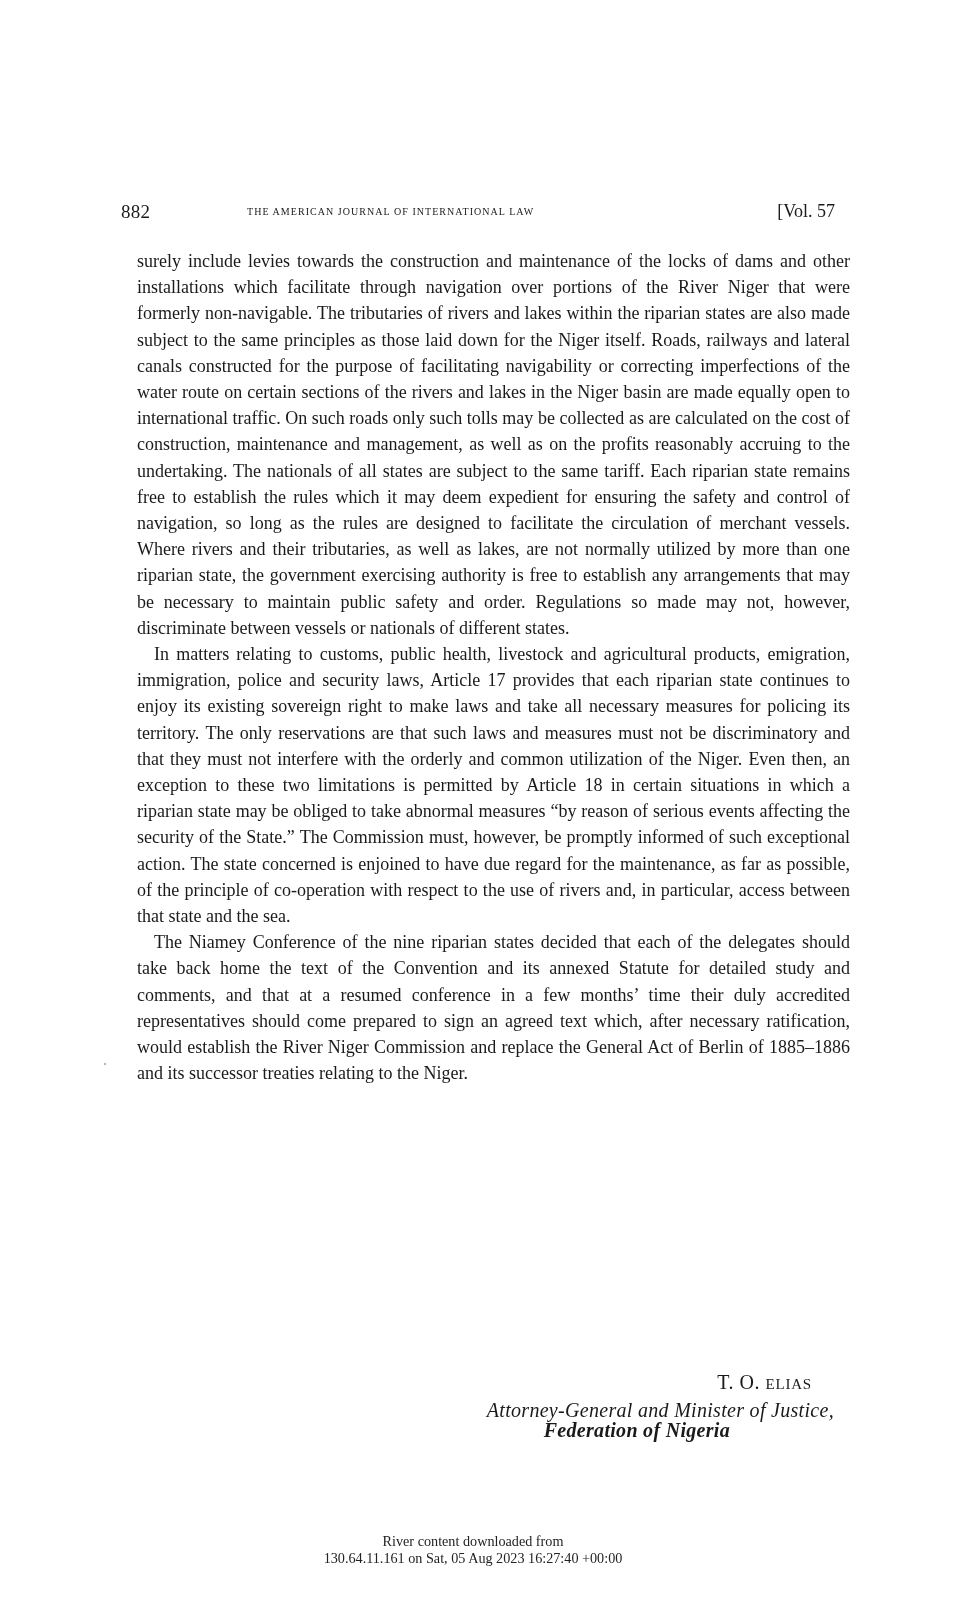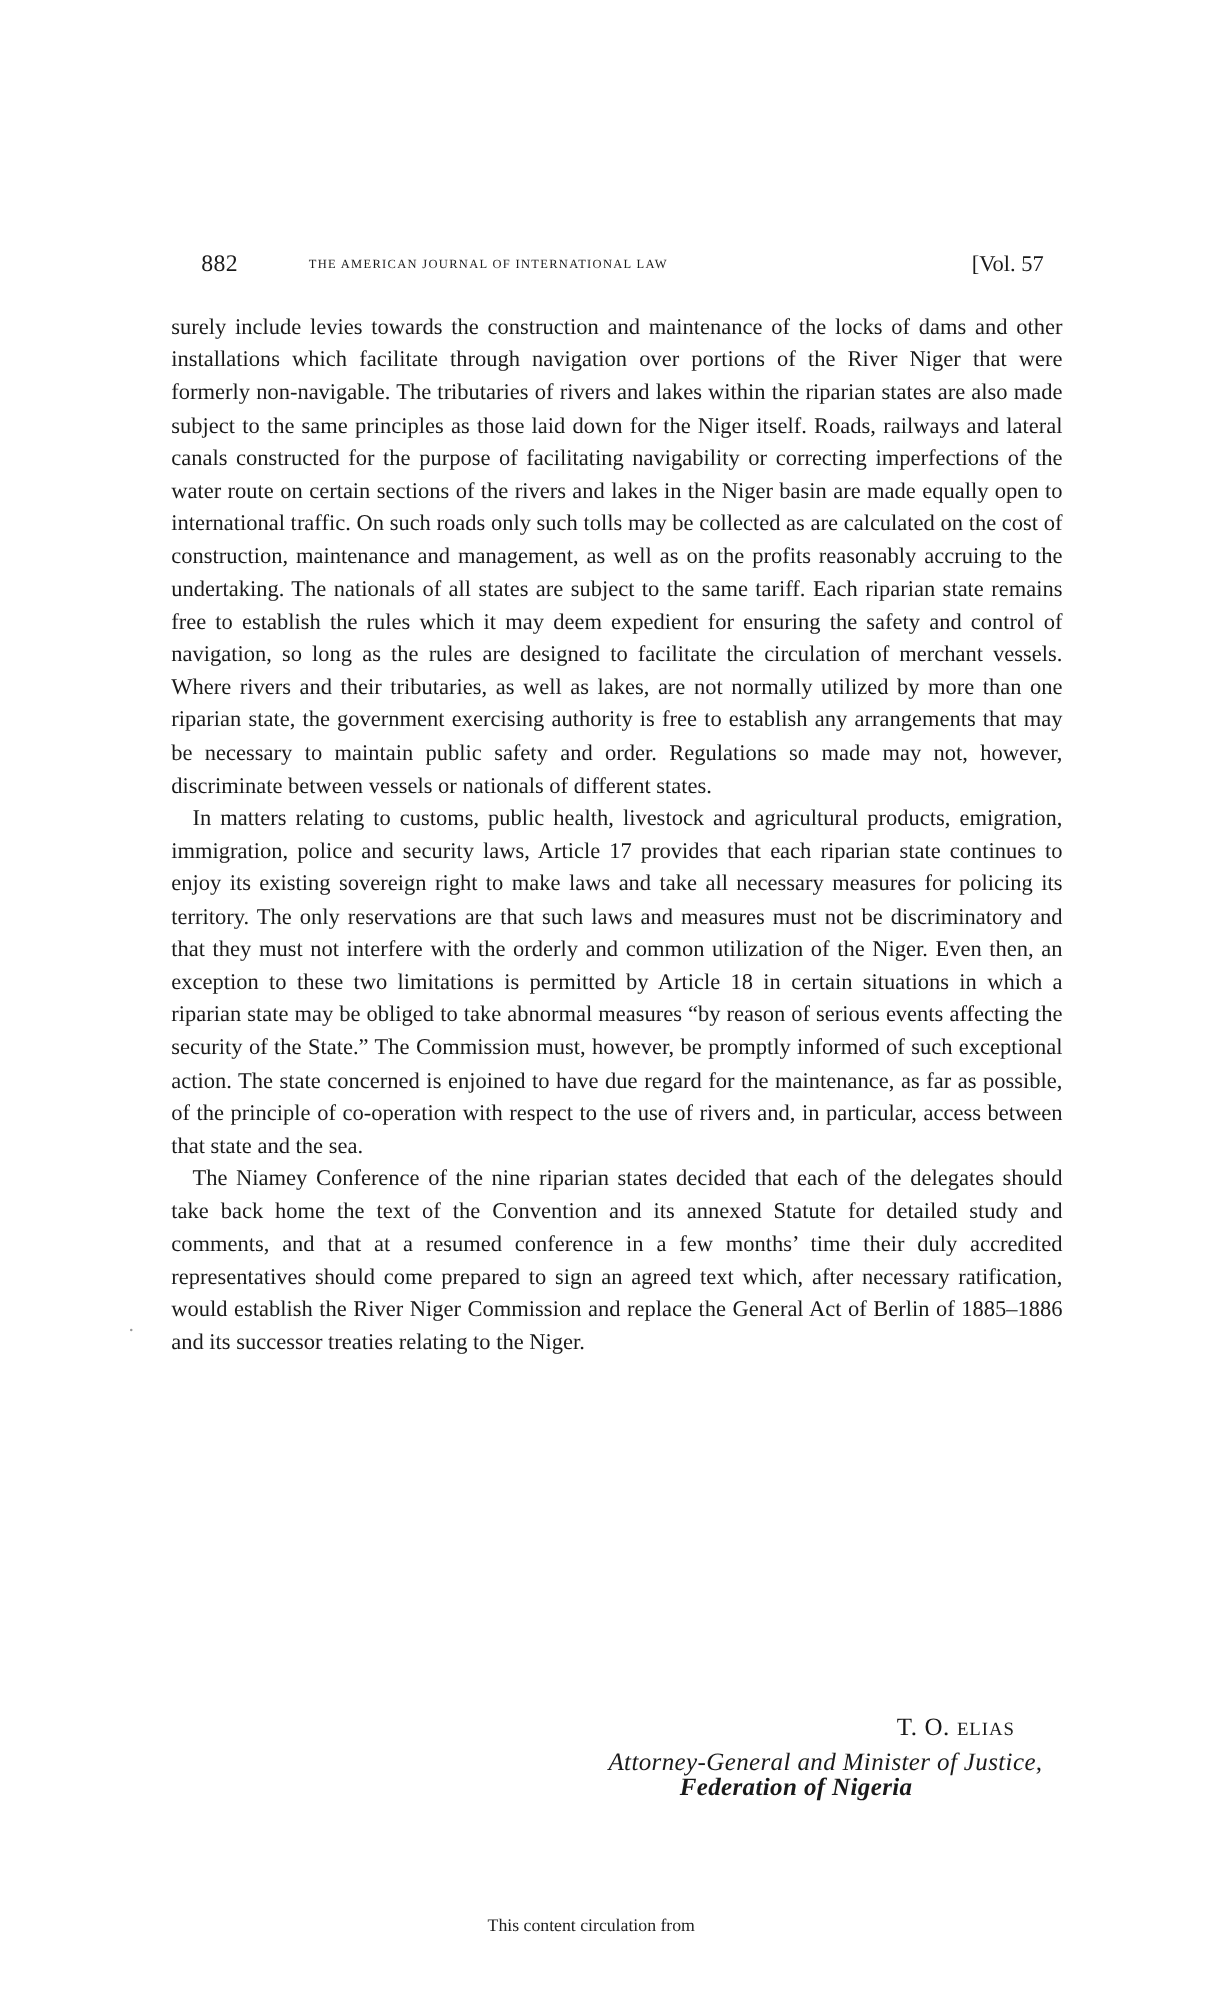--- a/index.html
+++ b/index.html
@@ -22,21 +22,20 @@
       width: 714px;
       height: 26px;
       font-family: "Liberation Serif", "DejaVu Serif", serif;
     }
     .page-number {
       position: absolute;
       left: 0;
       top: 0;
       font-size: 19px;
       letter-spacing: 0.3px;
-      margin-left: 40px;
     }
     .running-title {
       position: absolute;
       left: 126px;
       top: 5px;
       font-size: 10px;
       letter-spacing: 1.05px;
       font-variant: normal;
     }
     .volume {
@@ -137,14 +136,15 @@
 
 <div class="stray-dot"></div>
 
 <section class="signature">
   <div class="sig-name"><span>T. O. </span><span class="sc">Elias</span></div>
   <div class="sig-title">Attorney-General and Minister of Justice,</div>
   <div class="sig-org">Federation of Nigeria</div>
 </section>
 
 <footer class="footer">
-  <div>This content circulation from</div>
+  <div>River content downloaded from</div>
+  <div>130.64.11.161 on Sat, 05 Aug 2023 16:27:40 +00:00</div>
 </footer>
 
 </body></html>

